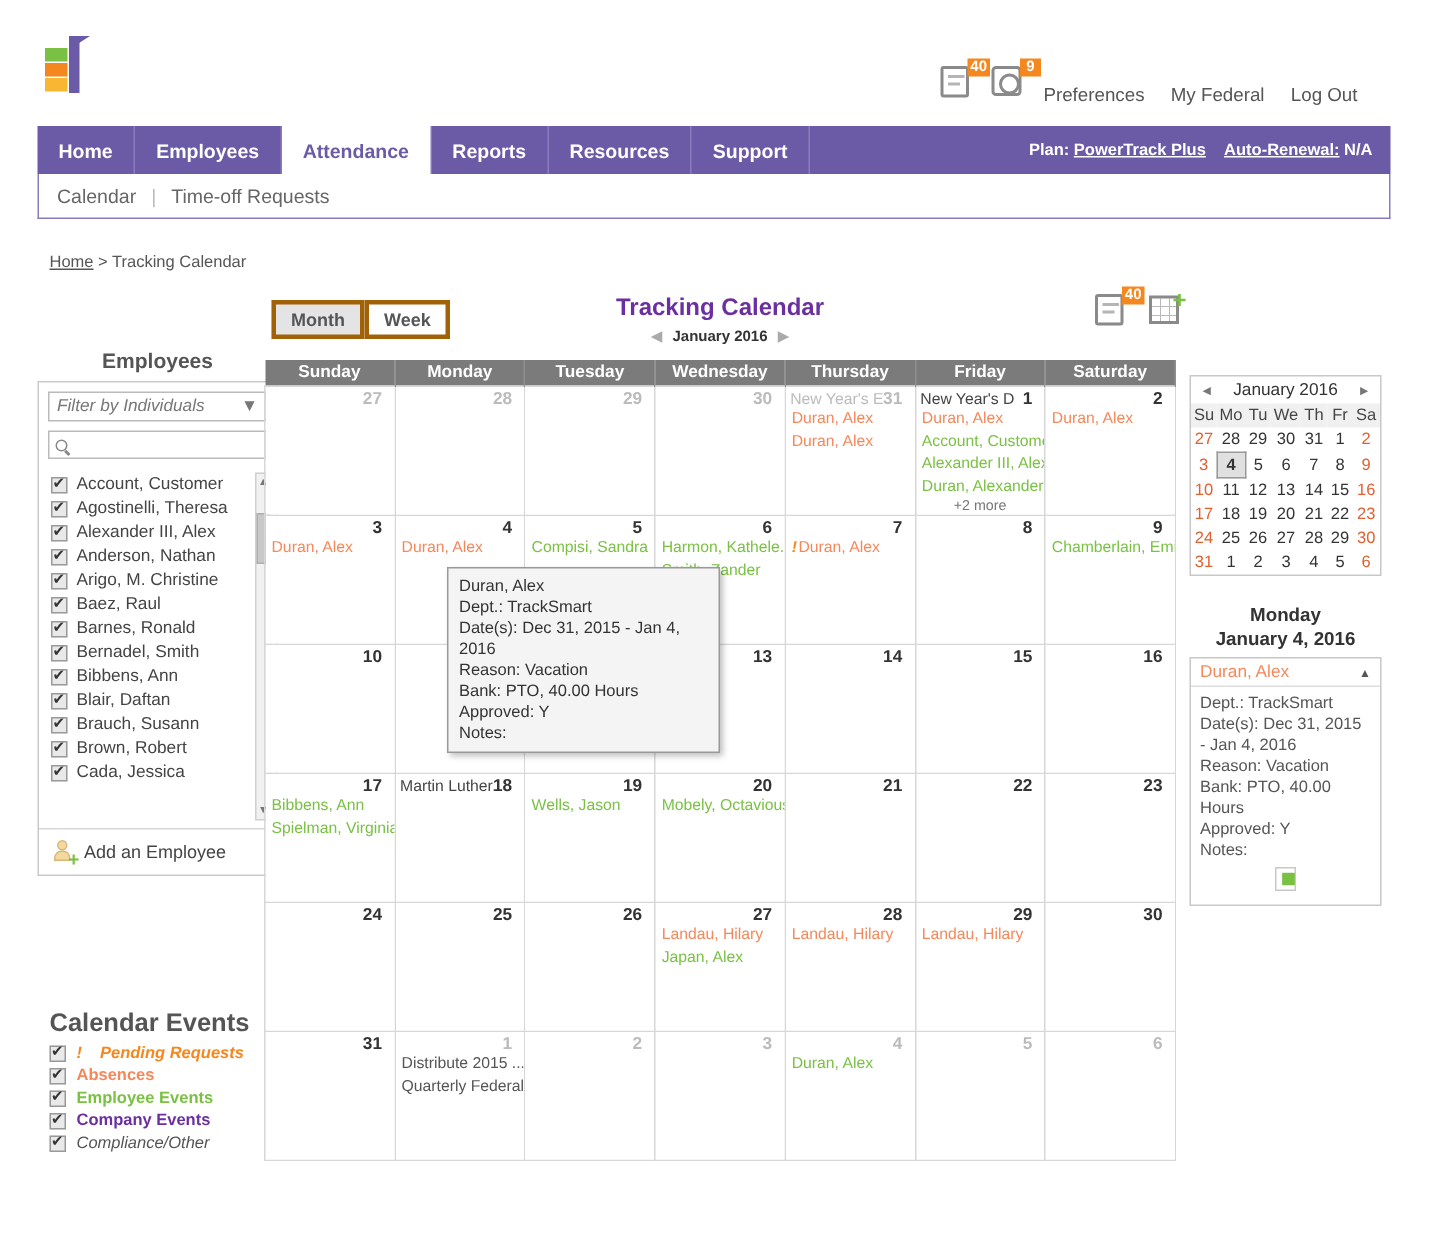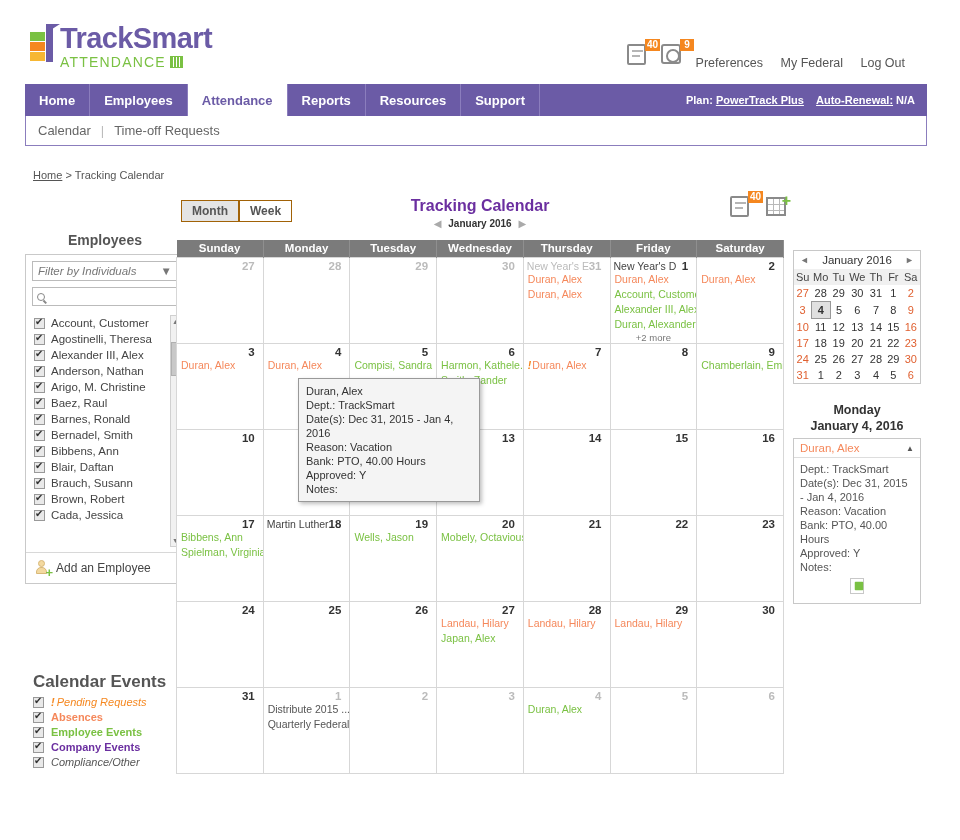--- a/index.html
+++ b/index.html
@@ -94,21 +94,21 @@
 
   .legend { position: absolute; left: 33px; top: 672px; width: 165px; }
   .legend-title { font-weight: bold; color: #555; font-size: 17px; margin-bottom: 4px; }
   .legend-item { display: flex; align-items: center; margin-bottom: 3px; font-size: 11px; }
   .legend-item .cb { margin-right: 7px; }
 
   
   .cal-area { position: absolute; left: 176px; top: 196px; width: 608px; }
   .cal-toolbar { position: relative; height: 44px; }
   .viewbtns { position: absolute; left: 5px; top: 4px; display: flex; }
-  .vbtn { border: 1px solid #a16207; padding: 3px 10px; font-size: 12px; font-weight: bold; color: #555;
+  .vbtn { border: 3px solid #a16207; padding: 3px 10px; font-size: 12px; font-weight: bold; color: #555;
           background: #fff; cursor: pointer; }
   .vbtn.active { background: #e4e4e4; }
   .cal-title { text-align: center; font-size: 16px; font-weight: bold; color: #6b2fa0; padding-top: 1px; }
   .cal-month { text-align: center; font-size: 10px; font-weight: bold; color: #333; margin-top: 3px; }
   .cal-month .arr { color: #aaa; font-weight: normal; cursor: pointer; margin: 0 4px; }
   .cal-icons { position: absolute; right: -4px; top: 0px; display: flex; gap: 12px; align-items: center; }
   .icon-grid-plus { position: relative; width: 22px; height: 20px; }
   .icon-grid-plus .g { width: 20px; height: 19px; border: 2px solid #8a8a8a; background:
       repeating-linear-gradient(to right, transparent 0 5px, #b9b9b9 5px 6px),
       repeating-linear-gradient(to bottom, transparent 0 5px, #b9b9b9 5px 6px), #fff; }
@@ -166,27 +166,20 @@
 
   <div class="top-header">
     <div class="logo">
       <div class="logo-mark">
         <div class="spine"></div>
           <div class="flag"></div>
         <div class="bar b1"></div>
           <div class="bar b2"></div>
           <div class="bar b3"></div>
       </div>
-      <div class="logo-text">
-        <div class="logo-title">TrackSmart</div>
-        <div class="logo-sub">
-          <span>ATTENDANCE</span>
-          <span class="logo-grid"></span>
-        </div>
-      </div>
     </div>
 
     <div class="header-icons">
       <div class="hi">
         <div class="icon-clipboard"></div>
         <div class="hi-badge">40</div>
       </div>
       <div class="hi">
         <div class="icon-clock"></div>
         <div class="hi-badge">9</div>
@@ -307,21 +300,21 @@
         <span>Add an Employee</span>
       </div>
     </div>
   </div>
 
   <div class="legend">
     <div class="legend-title">Calendar Events</div>
     <div class="legend-item">
       <span class="cb checked"></span>
       <span style="color:#f5871f;font-weight:bold;font-style:italic;margin-right:2px;">!</span>
-      <span style="color:#f5871f;font-weight:normal;font-style:italic;">Pending Requests</span>
+      <span style="color:#f5871f;font-weight:bold;font-style:italic;margin-left:10px;">Pending Requests</span>
     </div>
     <div class="legend-item">
       <span class="cb checked"></span>
       <span style="color:#f5885b;font-weight:bold;">Absences</span>
     </div>
     <div class="legend-item">
       <span class="cb checked"></span>
       <span style="color:#7ac143;font-weight:bold;">Employee Events</span>
     </div>
     <div class="legend-item">

